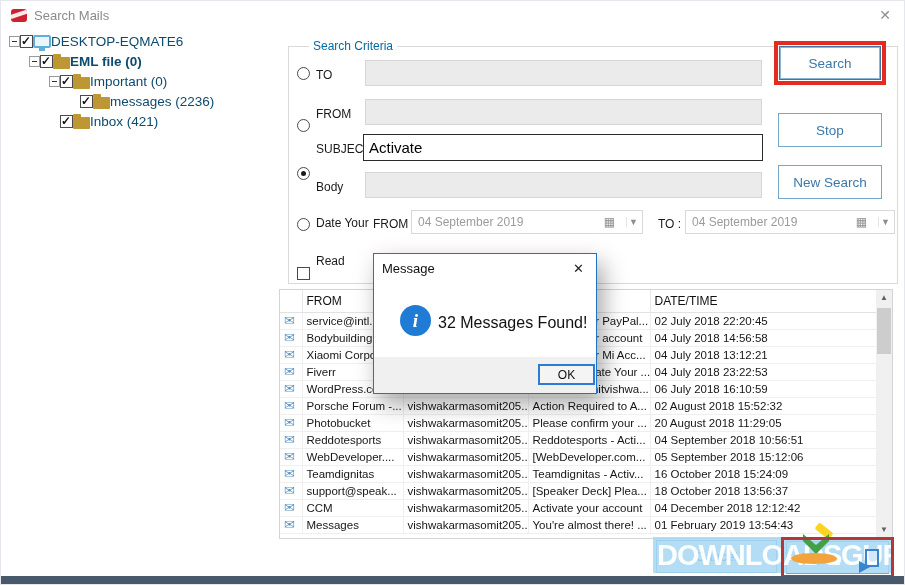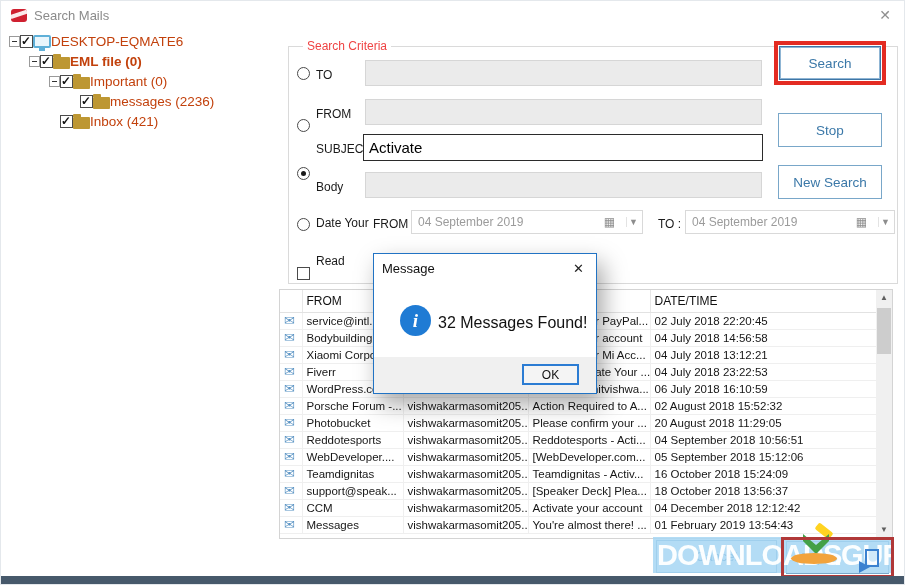--- a/index.html
+++ b/index.html
@@ -9,34 +9,34 @@
   .abs { position:absolute; }
 
   
   .titlebar-title { font-size:13px; color:#8b8b8b; }
   .app-logo { width:16px; height:13px; background:#cf2030; border-radius:3px 3px 3px 3px; position:relative; overflow:hidden; }
   .app-logo::after { content:""; position:absolute; left:-2px; top:3px; width:22px; height:4px; background:#fff; transform:rotate(-18deg); border-radius:2px; opacity:.9; }
   .win-close { font-size:14px; color:#8f8f8f; width:26px; height:20px; text-align:center; line-height:20px; cursor:default; }
 
   
   #tree { position:absolute; left:0; top:30px; width:275px; }
-  .tree-row { height:20px; display:flex; align-items:center; font-size:13.5px; color:#c2410c; white-space:nowrap; }
+  .tree-row { height:20px; display:flex; align-items:center; font-size:13.5px; color:#0c4a6e; white-space:nowrap; }
   .expander { width:11px; height:11px; border:1px solid #9a9a9a; background:#fff; position:relative; flex:0 0 11px; }
   .expander::after { content:""; position:absolute; left:2px; top:4px; width:5px; height:1px; background:#333; }
   .tree-spacer { width:11px; flex:0 0 11px; }
   .cb { width:13px; height:13px; border:1px solid #4a4a4a; background:#fff; position:relative; flex:0 0 13px; }
   .cb.checked::after { content:"✓"; position:absolute; left:0px; top:-2px; font-size:12px; font-weight:bold; color:#111; }
   .icon-computer { width:18px; height:13px; border:2px solid #5fb0d8; border-radius:2px; background:#eaf6fc; position:relative; flex:0 0 18px; }
   .icon-computer::after { content:""; position:absolute; left:4px; top:11px; width:6px; height:3px; background:#5fb0d8; }
   .icon-folder { width:17px; height:12px; background:#bd9733; border-radius:1px; position:relative; flex:0 0 17px; margin-top:3px; }
   .icon-folder::before { content:""; position:absolute; left:0; top:-3px; width:8px; height:3px; background:#bd9733; border-radius:1px 1px 0 0; }
 
   
   fieldset.group { position:absolute; left:287px; top:38px; width:610px; height:245px; border:1px solid #dadada; }
-  fieldset.group legend { font-size:12px; color:#ef4444; margin-left:14px; padding:0 4px; }
+  fieldset.group legend { font-size:12px; color:#0369a1; margin-left:20px; padding:0 4px; }
   .radio { width:13px; height:13px; border:1px solid #4a4a4a; border-radius:50%; background:#fff; position:relative; }
   .radio.checked::after { content:""; position:absolute; left:3px; top:3px; width:5px; height:5px; border-radius:50%; background:#1a1a1a; }
   .field-label { font-size:12px; color:#1a1a1a; }
   .inp { border:1px solid #d6d6d6; background:#ebebeb; font-family:"Liberation Sans",sans-serif; }
   .inp-active { border:1px solid #2b2b2b; background:#fff; font-size:15px; padding:2px 5px; color:#000; }
   .datepick { border:1px solid #d9d9d9; background:#fff; display:flex; align-items:center; font-size:12px; color:#9b9b9b; padding-left:6px;gap:9px; }
   .datepick .val { flex:1; }
   .datepick .cal { color:#8d8d8d; font-size:12px; padding:0 2px; }
   .datepick .dd  { color:#8d8d8d; font-size:9px; padding:0 4px 0 2px; border-left:1px solid #e3e3e3; }
 
@@ -63,21 +63,21 @@
   #dialog { position:absolute; left:372px; top:252px; width:224px; height:141px; background:#fff;
             border:1px solid #2173c4; box-shadow:6px 10px 22px rgba(0,0,0,.35); z-index:50; }
   #dialog .dlg-title { height:28px; display:flex; align-items:center; padding:0 8px; }
   #dialog .dlg-title .t { flex:1; font-size:13px; color:#111; }
   #dialog .dlg-title .x { font-size:13px; color:#222; padding:0 4px; }
   .info-icon { position:absolute; left:26px; top:51px; width:31px; height:31px; border-radius:50%; background:#1f7bd4;
                color:#fff; font-family:"Liberation Serif",serif; font-weight:bold; font-style:italic; font-size:19px;
                display:flex; align-items:center; justify-content:center; }
   .dlg-msg { position:absolute; left:64px; top:60px; font-size:16px; color:#111; }
   .dlg-foot { position:absolute; left:0; right:0; bottom:0; height:36px; background:#f0f0f0; }
-  .ok-btn { position:absolute; right:17px; top:7px; width:57px; height:21px; background:#f4f4f4;
+  .ok-btn { position:absolute; right:1px; top:7px; width:57px; height:21px; background:#f4f4f4;
             border:2px solid #2b7cd3; font-size:12px; color:#111; display:flex; align-items:center; justify-content:center; }
 
   
   .foot-btn { position:absolute; z-index:20; }
   .wm-bar { position:absolute; left:652px; top:536px; width:241px; height:36px; background:rgba(166,214,243,.85); z-index:30; }
   .wm-text { position:absolute; top:538px; z-index:35; font-size:29px; font-weight:bold; color:rgba(255,255,255,.95); letter-spacing:-1px; }
   .wm-logo { position:absolute; left:794px; top:526px; width:46px; height:40px; z-index:40; }
   .wm-logo .slash { position:absolute; left:20px; top:0px; width:18px; height:8px; background:#ffd321; transform:rotate(38deg); border-radius:2px; }
   .wm-logo .chev { position:absolute; left:8px; top:7px; width:26px; height:20px; background:#43a047;
                    clip-path:polygon(0 0,50% 55%,100% 0,100% 35%,50% 100%,0 35%); }

